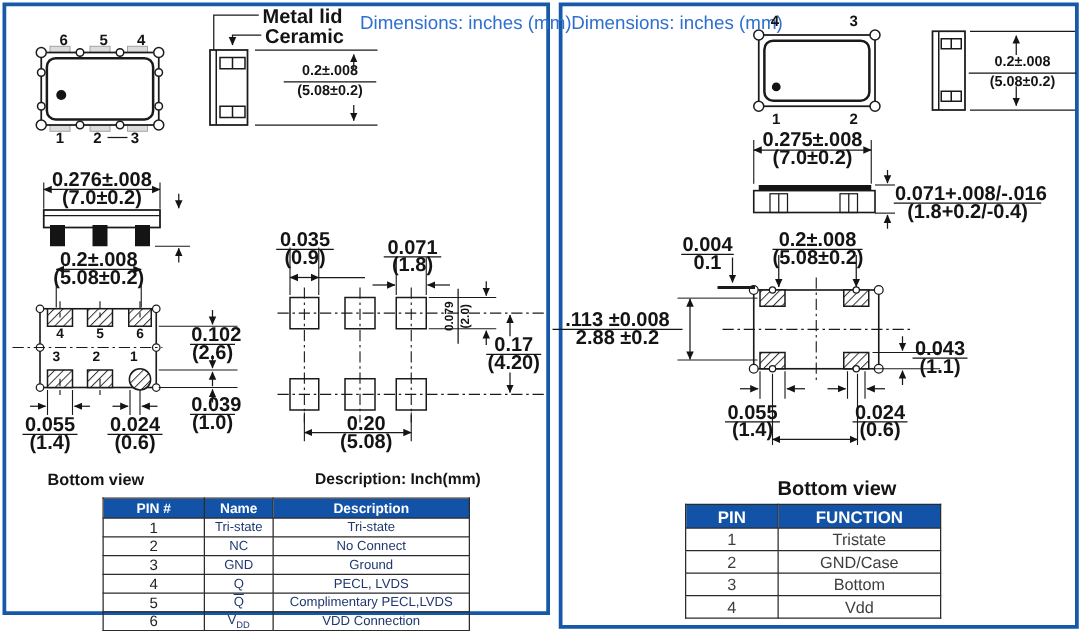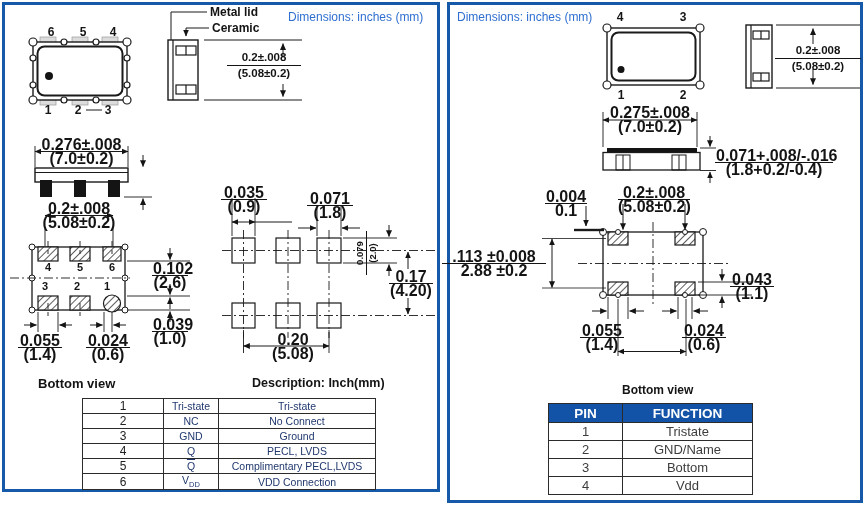--- a/index.html
+++ b/index.html
@@ -2,22 +2,22 @@
 <html><head>
 <meta charset="utf-8">
 <style>
   html,body{margin:0;padding:0;background:#fff}
   .page{position:relative;width:866px;height:505px;overflow:hidden;background:#fff;
         font-family:"Liberation Sans",sans-serif}
   .panel{position:absolute;border:3px solid #1659a8;background:#fff;z-index:1}
   #panel-left{left:2px;top:2px;width:432px;height:484px}
   #panel-right{left:447px;top:2px;width:410px;height:495px}
   svg.linework{position:absolute;left:0;top:0;z-index:2;pointer-events:none}
-  .note{position:absolute;z-index:3;font-size:12px;color:#2f6fd0;white-space:nowrap}
-  .lbl{position:absolute;z-index:3;font-weight:700;color:#141414;white-space:nowrap;font-size:12px}
+  .note{position:absolute;z-index:3;font-size:15px;color:#2f6fd0;white-space:nowrap}
+  .lbl{position:absolute;z-index:3;font-weight:700;color:#141414;white-space:nowrap;font-size:16px}
   .pin{position:absolute;z-index:3;width:14px;text-align:center;
        font:700 12px "Liberation Sans",sans-serif;color:#141414}
   .pin.sm{font-size:11px}
   .frac{position:absolute;z-index:3;text-align:center;font-weight:700;font-size:16px;
         line-height:13px;color:#141414;white-space:nowrap}
   .frac .t{display:block;border-bottom:1.3px solid #141414;padding:0 1px}
   .frac .b{display:block}
   .frac.nb .t{border-bottom-color:transparent}
   .frac.lg{font-size:11.5px;line-height:15px}
   .vwrap{position:absolute;z-index:3;width:44px;height:44px}
@@ -337,20 +337,25 @@
 
   <span class="lbl" style="left:252px;top:376px;font-size:12.5px">Description: Inch(mm)</span>
 
   <table id="table-left">
     <colgroup>
         <col style="width:81px">
         <col style="width:55px">
         <col style="width:157px">
       </colgroup>
     <tbody>
+        <tr>
+      <th>PIN #</th>
+      <th>Name</th>
+      <th>Description</th>
+    </tr>
     <tr>
       <td class="num">1</td>
       <td>Tri-state</td>
       <td>Tri-state</td>
     </tr>
     <tr>
       <td class="num">2</td>
       <td>NC</td>
       <td>No Connect</td>
     </tr>
@@ -433,21 +438,21 @@
         <tr>
       <th>PIN</th>
       <th>FUNCTION</th>
     </tr>
     <tr>
       <td>1</td>
       <td>Tristate</td>
     </tr>
     <tr>
       <td>2</td>
-      <td>GND/Name</td>
+      <td>GND/Case</td>
     </tr>
     <tr>
       <td>3</td>
       <td>Bottom</td>
     </tr>
     <tr>
       <td>4</td>
       <td>Vdd</td>
     </tr>
   </tbody>

